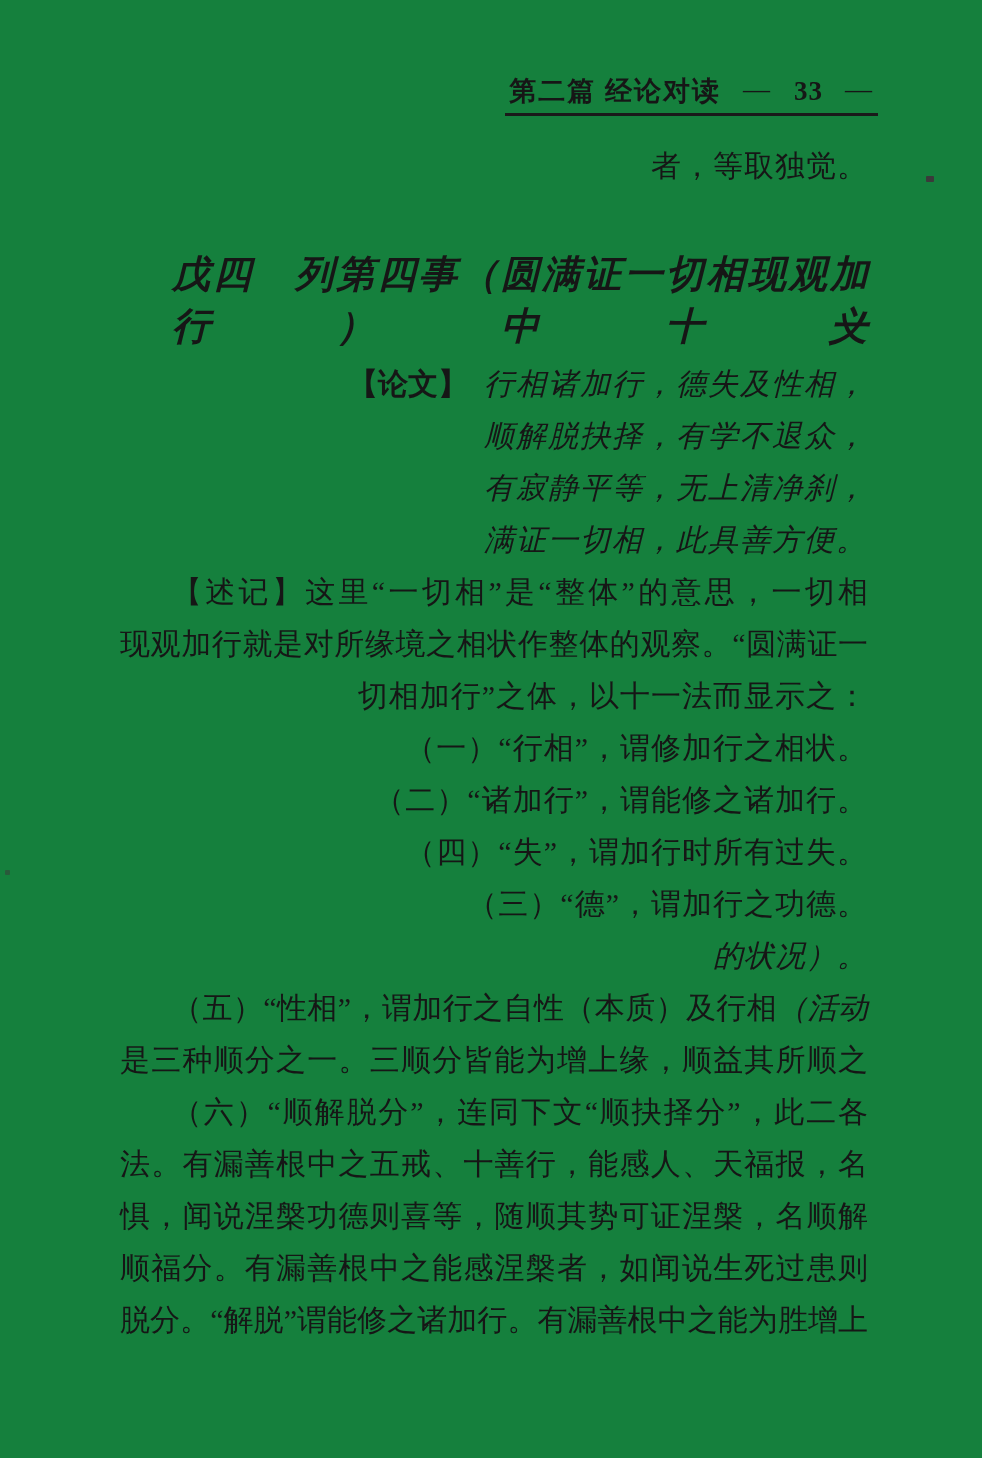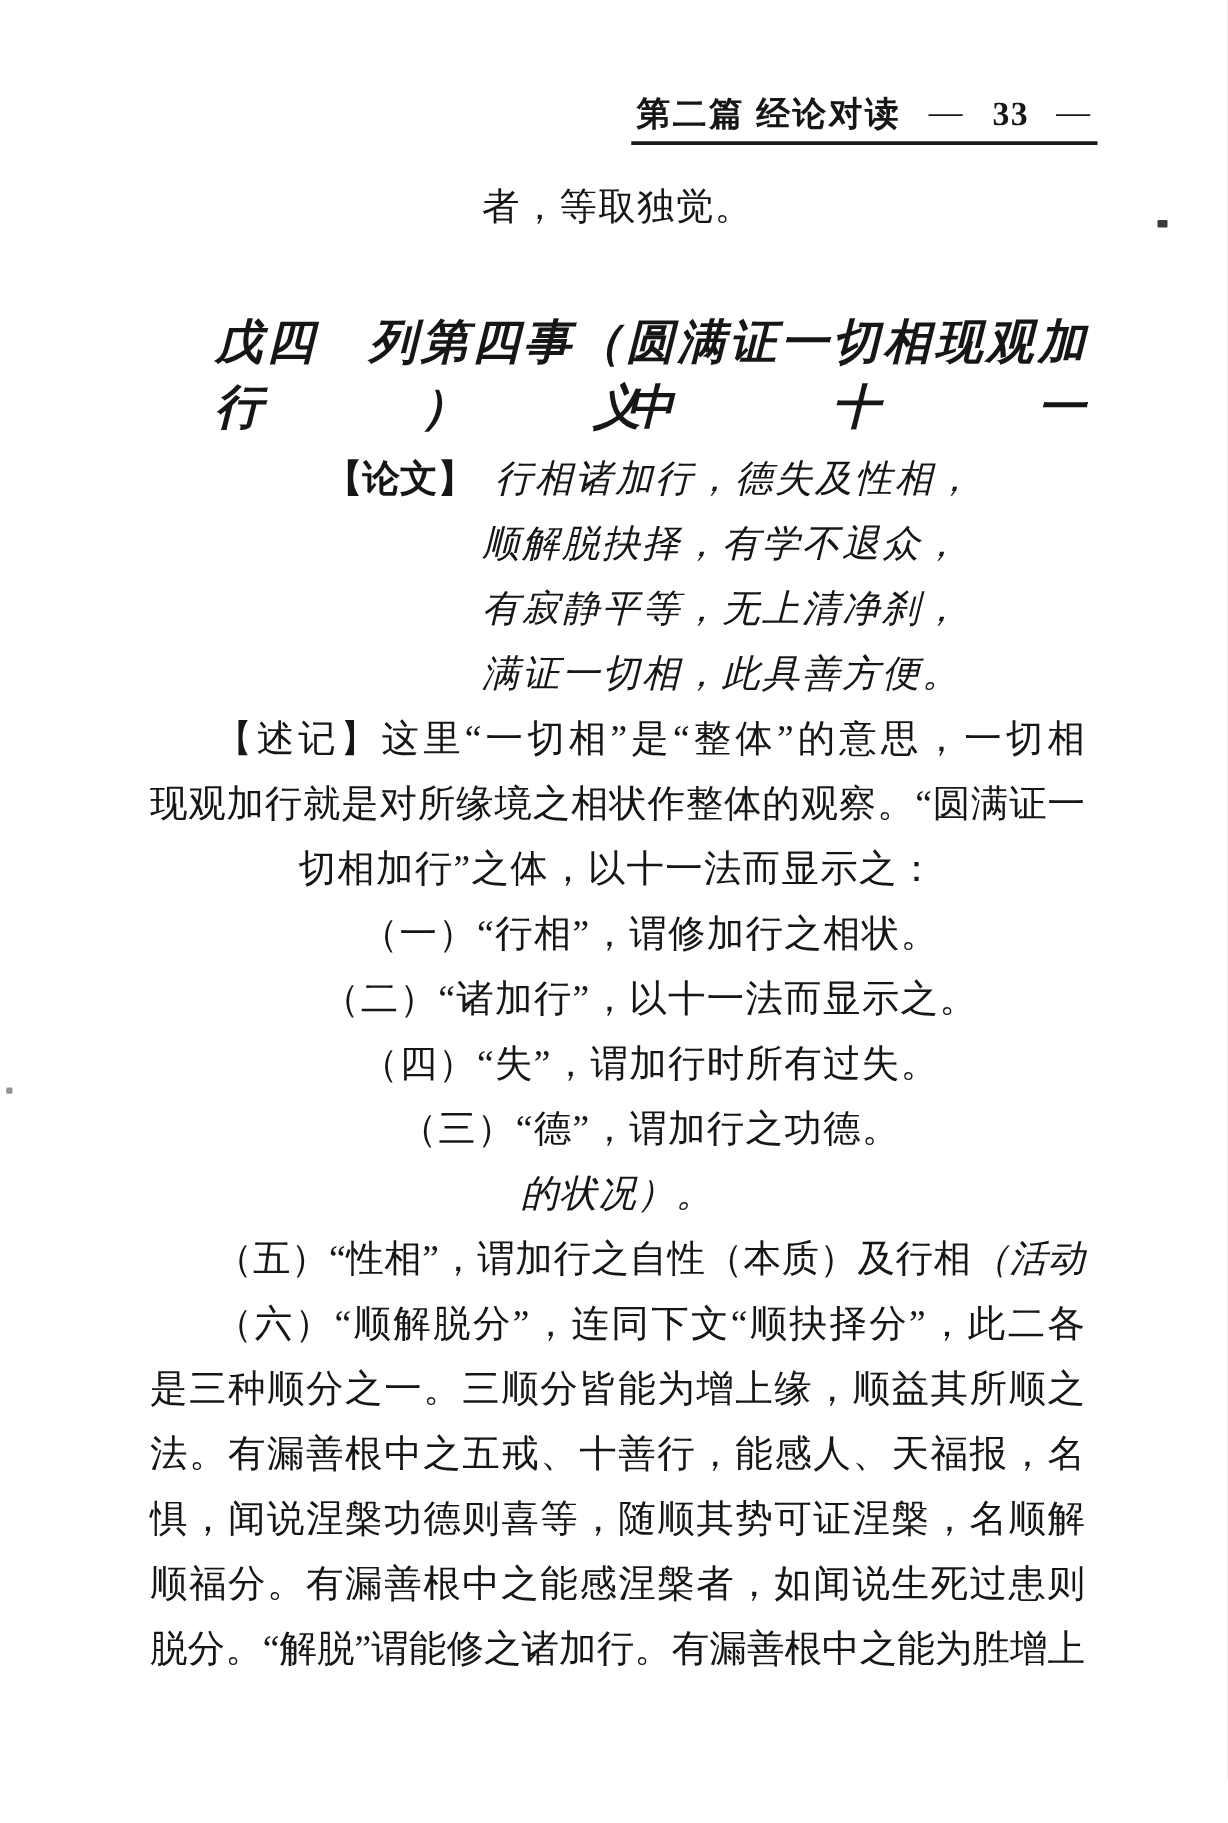--- a/index.html
+++ b/index.html
@@ -1,20 +1,20 @@
 <!DOCTYPE html>
 <html><head>
 <meta charset="utf-8">
 <style>
   html,body{margin:0;padding:0;background:#e8e8e6;}
   .page{
     position:relative;
     width:982px;height:1458px;
     margin:0 auto;
-    background:#ffffff;
+    background:#15803d;
     font-family:"Liberation Serif","DejaVu Serif",serif;
     color:#161616;
     overflow:hidden;
   }
   
   .running-header{
     position:absolute;top:76px;right:104px;
     display:flex;align-items:baseline;gap:22px;
     font-weight:700;font-size:27px;line-height:30px;
     border-bottom:3px solid #1a1a1a;
@@ -23,21 +23,21 @@
   }
   .running-header .dash{font-weight:400;transform:translateY(-2px);}
   .running-header .pagenum{font-weight:700;letter-spacing:1px;}
   
   .content{
     position:absolute;left:120px;top:140px;width:748px;
   }
   .line{
     font-size:30px;
     line-height:52px;height:52px;
-    text-align:center;
+    text-align:right;
     letter-spacing:1px;
     white-space:nowrap;
   }
   .line.justify{
     white-space:normal;
     text-align:justify;
     text-align-last:justify;
     letter-spacing:0;
   }
   .indent{padding-left:52px;}
@@ -99,31 +99,31 @@
     </div>
     <div class="line verse-cont">
       <span class="verse">满证一切相，此具善方便。</span>
     </div>
 
     <div class="line justify indent">【述记】这里“一切相”是“整体”的意思，一切相</div>
     <div class="line justify">现观加行就是对所缘境之相状作整体的观察。“圆满证一</div>
     <div class="line">切相加行”之体，以十一法而显示之：</div>
 
     <div class="line indent">（一）“行相”，谓修加行之相状。</div>
-    <div class="line indent">（二）“诸加行”，以十一法而显示之。</div>
+    <div class="line indent">（二）“诸加行”，谓能修之诸加行。</div>
     <div class="line indent">（四）“失”，谓加行时所有过失。</div>
     <div class="line indent">（三）“德”，谓加行之功德。</div>
 
     <div class="line kai">的状况）。</div>
     <div class="line justify indent">
       <span>（五）“性相”，谓加行之自性（本质）及行相</span><span class="kai">（活动</span>
     </div>
 
+    <div class="line justify">是三种顺分之一。三顺分皆能为增上缘，顺益其所顺之</div>
     <div class="line justify indent">（六）“顺解脱分”，连同下文“顺抉择分”，此二各</div>
-    <div class="line justify">是三种顺分之一。三顺分皆能为增上缘，顺益其所顺之</div>
     <div class="line justify">法。有漏善根中之五戒、十善行，能感人、天福报，名</div>
     <div class="line justify">惧，闻说涅槃功德则喜等，随顺其势可证涅槃，名顺解</div>
     <div class="line justify">顺福分。有漏善根中之能感涅槃者，如闻说生死过患则</div>
     <div class="line justify">脱分。“解脱”谓能修之诸加行。有漏善根中之能为胜增上</div>
 
   </div>
 
   <div class="speck speck-a"></div>
   <div class="speck speck-b"></div>
 

